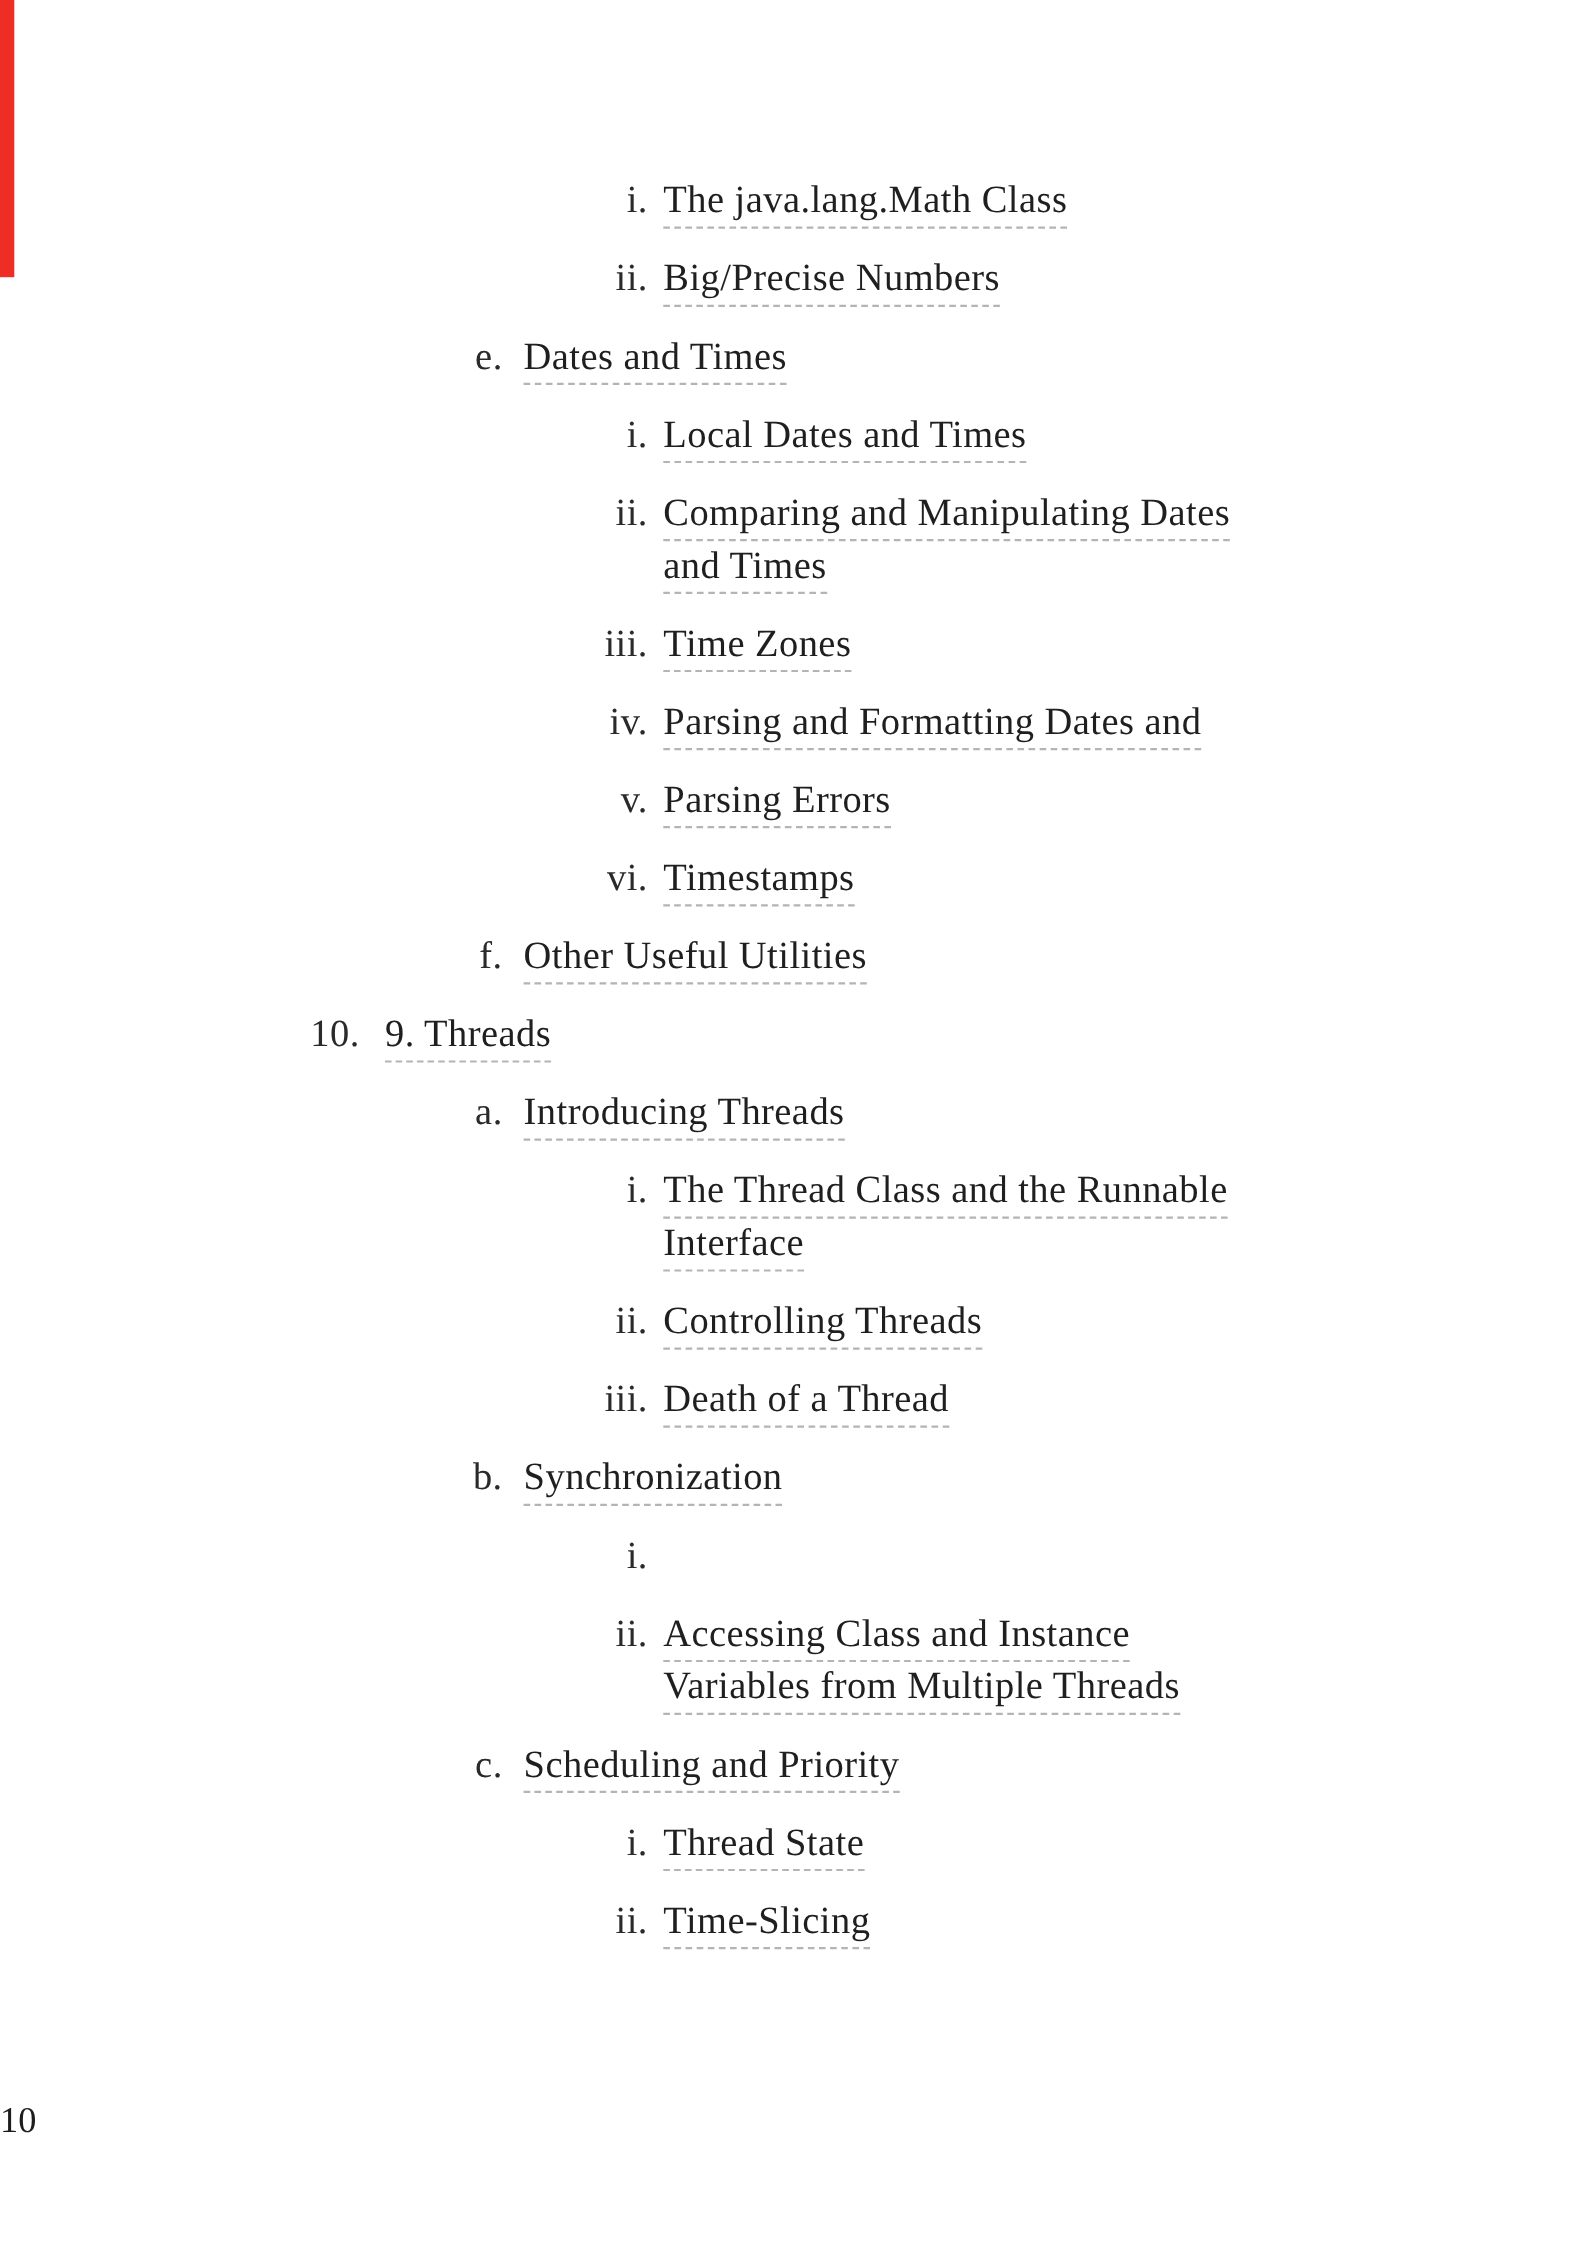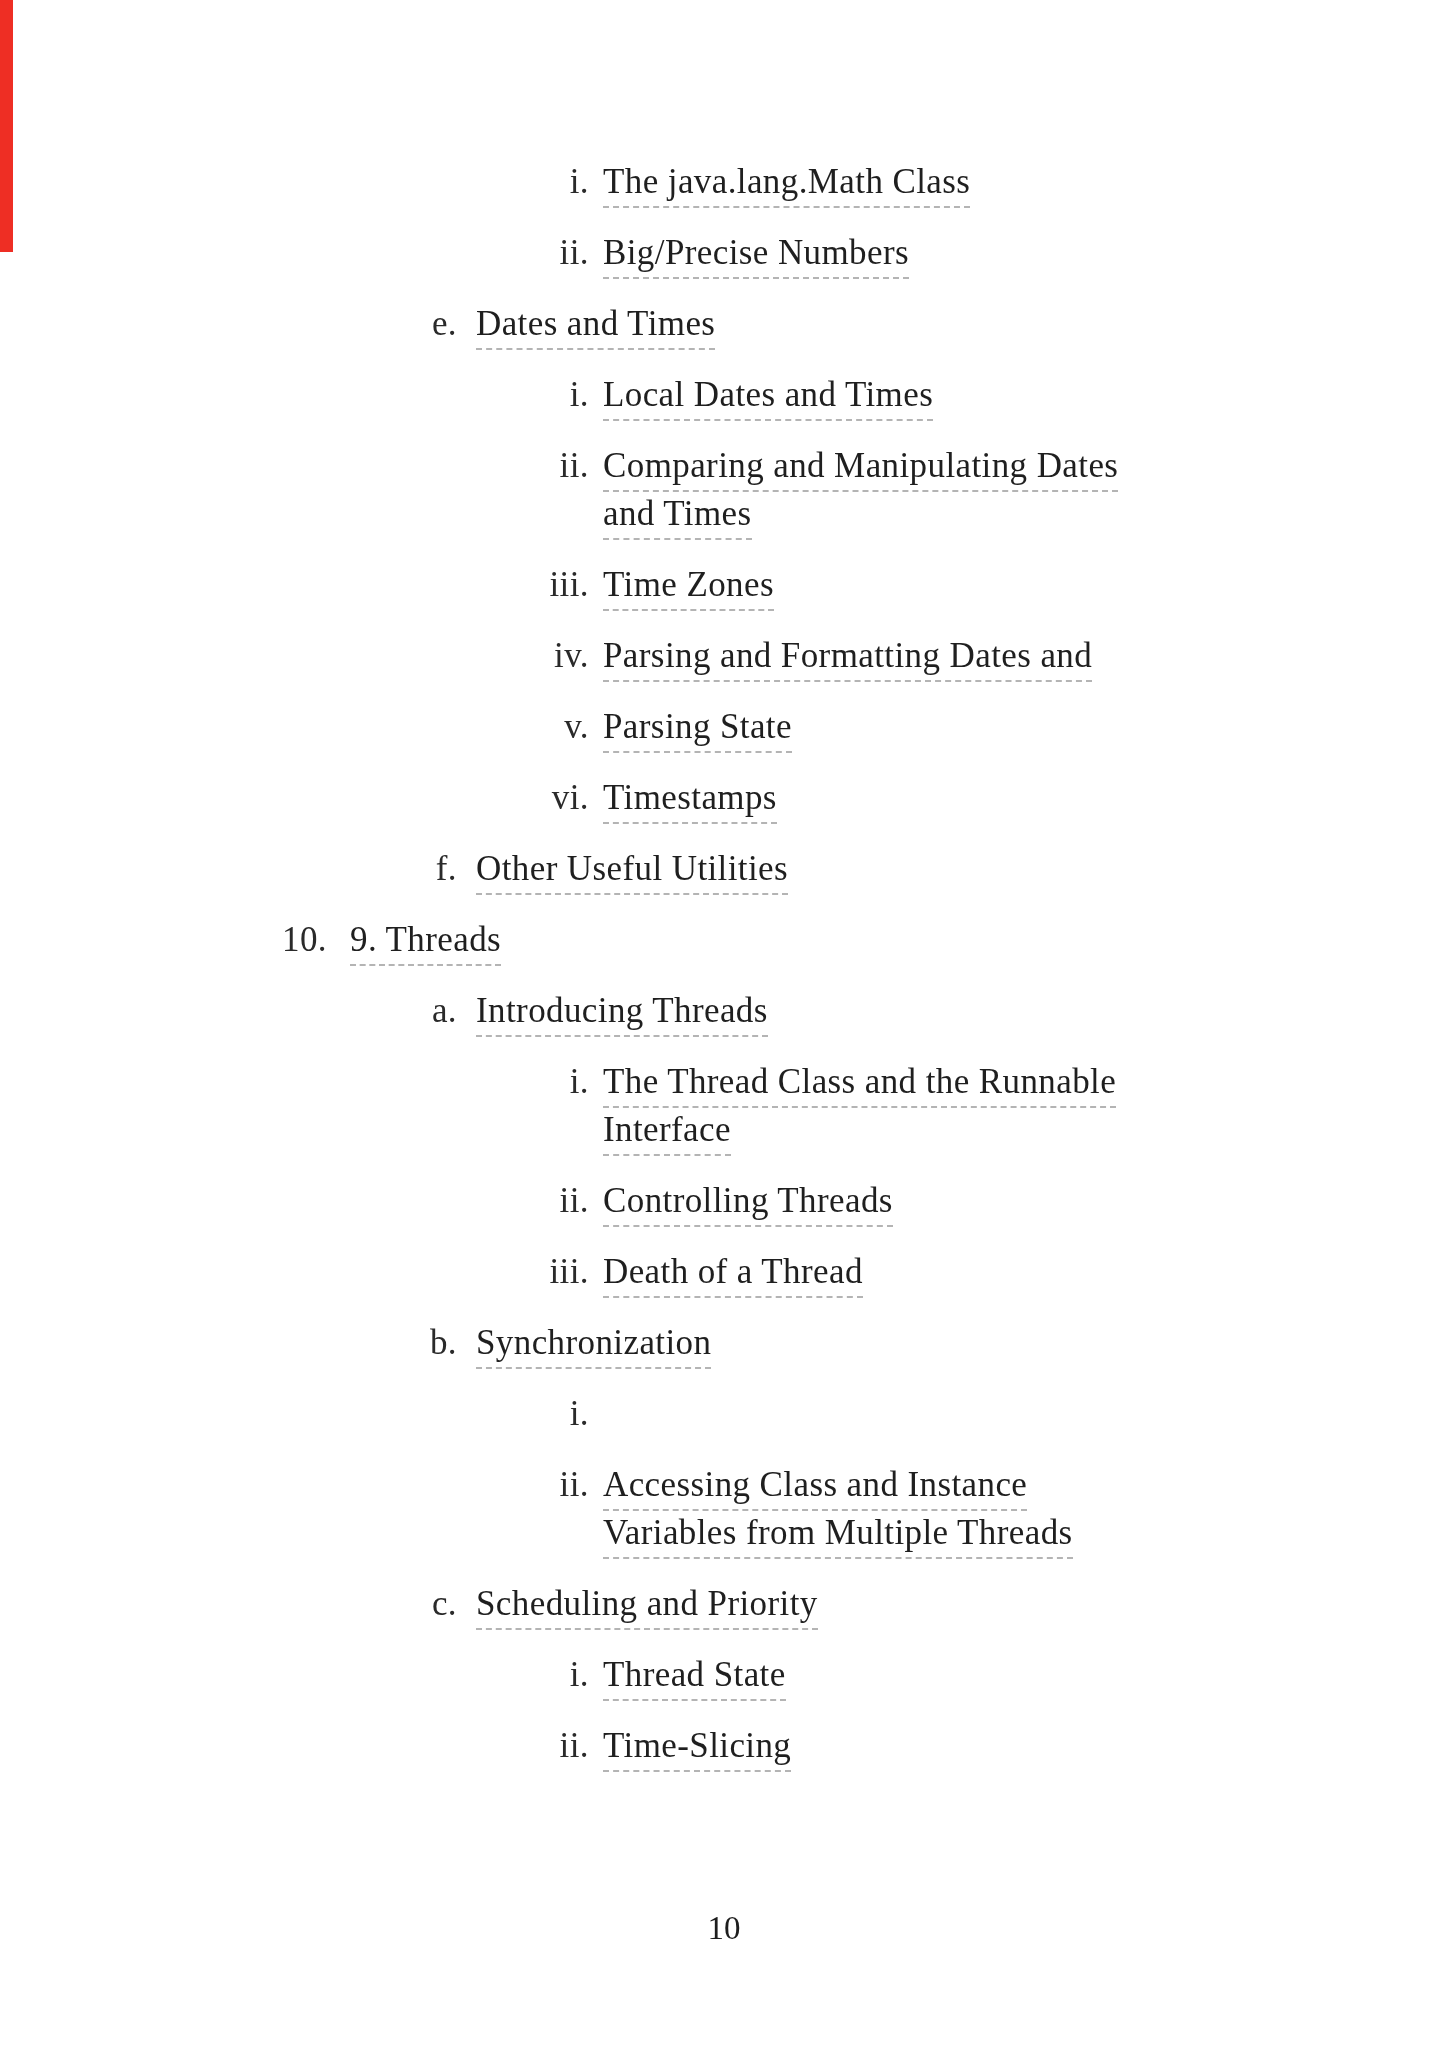--- a/index.html
+++ b/index.html
@@ -70,21 +70,21 @@
   .ln .u {
     border-bottom: 2px dashed #b4b4b4;
     padding-bottom: 5px;
   }
 
   .page-number {
     position: absolute;
     top: 1908px;
     left: 0;
     width: 1448px;
-    text-align: center;
+    text-align: left;
     font-size: 33px;
     line-height: 40px;
     color: #1d1d1d;
   }
 </style>
 </head>
 <body>
 
 <div class="edge-mark" style="background: rgb(238, 46, 36);"></div>
 
@@ -143,21 +143,21 @@
       <div class="text">
         <a class="link">
           <span class="ln"><span class="u">Parsing and Formatting Dates and</span></span>
         </a>
       </div>
     </div>
     <div class="row lvl3">
       <span class="marker">v.</span>
       <div class="text">
         <a class="link">
-          <span class="ln"><span class="u">Parsing State</span></span>
+          <span class="ln"><span class="u">Parsing Errors</span></span>
         </a>
       </div>
     </div>
     <div class="row lvl3">
       <span class="marker">vi.</span>
       <div class="text">
         <a class="link">
           <span class="ln"><span class="u">Timestamps</span></span>
         </a>
       </div>

